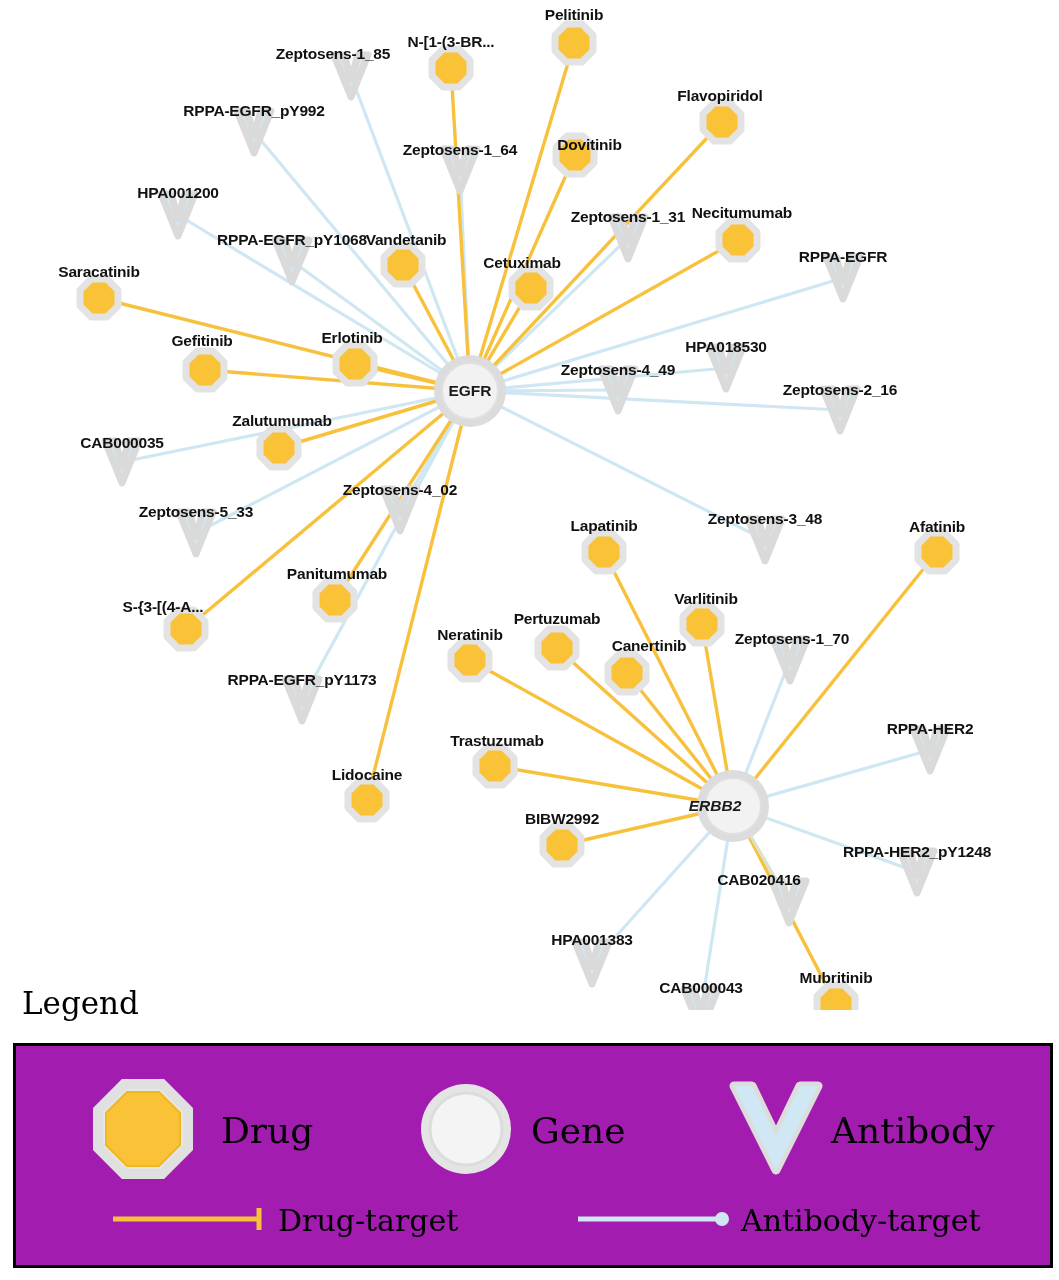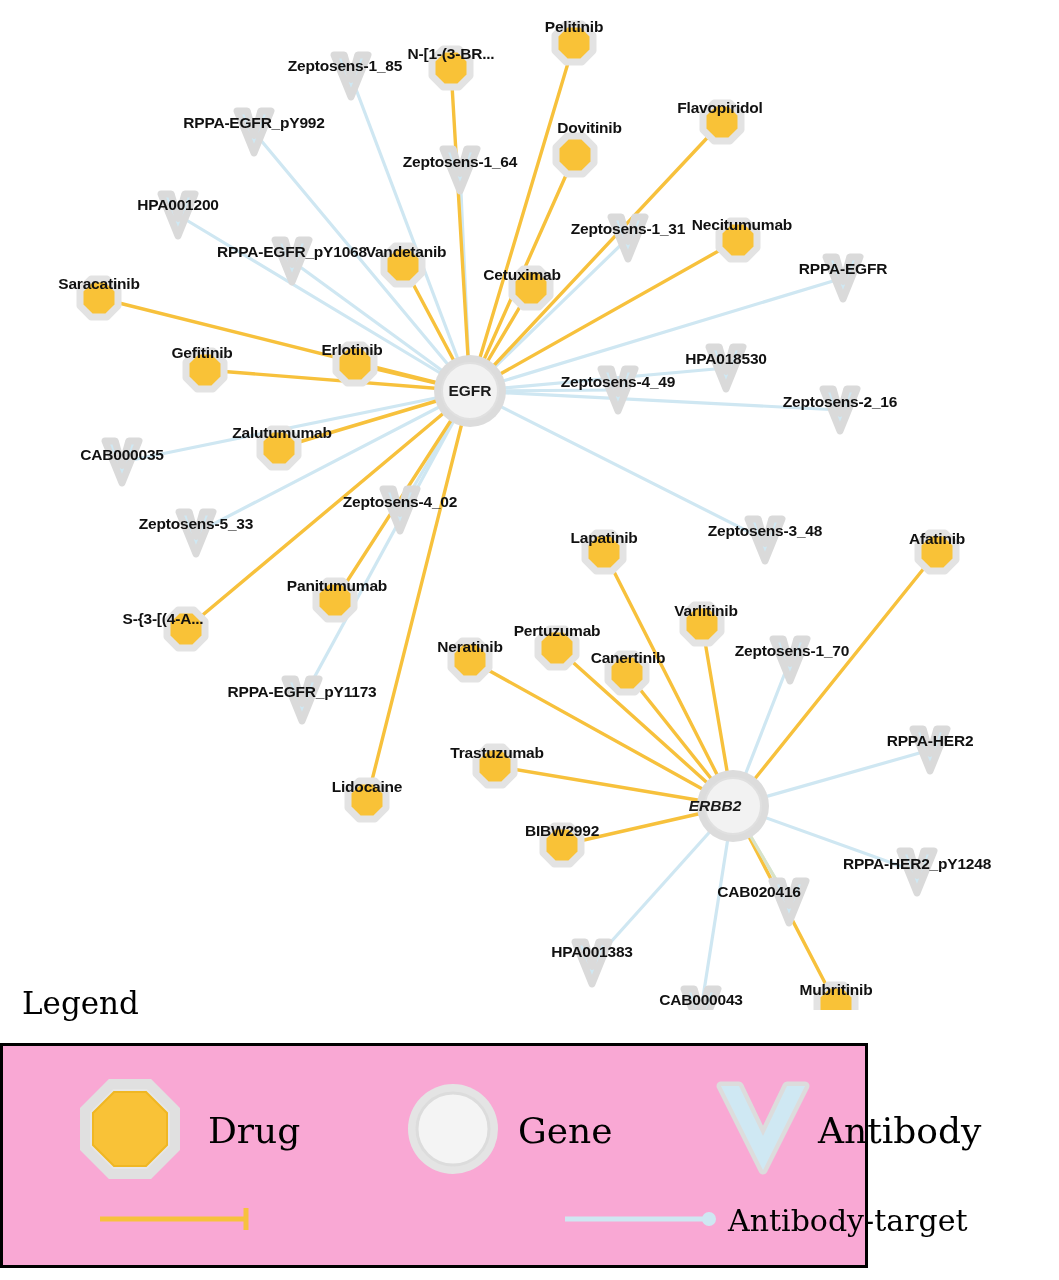--- a/index.html
+++ b/index.html
@@ -28,21 +28,20 @@
   }
   .node-label {
     position: absolute;
     font-family: "Liberation Sans", sans-serif;
     font-weight: bold;
     font-size: 15.5px;
     color: #111111;
     white-space: nowrap;
     transform: translate(-50%, -50%);
     letter-spacing: -0.2px;
-    margin-top: 12px;
   }
   .gene-label {
     position: absolute;
     font-family: "Liberation Sans", sans-serif;
     font-weight: bold;
     font-size: 15.5px;
     color: #1a1a1a;
     white-space: nowrap;
     transform: translate(-50%, -50%);
   }
@@ -58,26 +57,26 @@
   #legend-title {
     position: absolute;
     left: 22px;
     top: 0px;
     font-family: "DejaVu Serif", serif;
     font-size: 31px;
     color: #000000;
   }
   #legend-box {
     position: absolute;
-    left: 0;
+    left: 13px;
     top: 58px;
-    width: 868px;
+    width: 1040px;
     height: 225px;
     border: 3px solid #000000;
-    background: #f9a8d4;
+    background: #a21caf;
     box-sizing: border-box;
   }
   .legend-text {
     position: absolute;
     font-family: "DejaVu Serif", serif;
     font-size: 36px;
     color: #000000;
     white-space: nowrap;
     transform: translateY(-50%);
   }
@@ -276,21 +275,21 @@
         <g>
           <circle cx="470" cy="391" r="36" fill="#dcdcdc"></circle>
           <circle cx="470" cy="391" r="28" fill="#f2f2f2" stroke="#e0e0e0" stroke-width="2"></circle>
         </g>
         <g>
           <circle cx="733" cy="806" r="36" fill="#dcdcdc"></circle>
           <circle cx="733" cy="806" r="28" fill="#f2f2f2" stroke="#e0e0e0" stroke-width="2"></circle>
         </g>
       </g>
     </svg>
-    <div class="node-label" style="left: 345px; top: 54px;">Zeptosens-1_85</div>
+    <div class="node-label" style="left: 333px; top: 54px;">Zeptosens-1_85</div>
     <div class="node-label" style="left: 460px; top: 150px;">Zeptosens-1_64</div>
     <div class="node-label" style="left: 254px; top: 111px;">RPPA-EGFR_pY992</div>
     <div class="node-label" style="left: 178px; top: 193px;">HPA001200</div>
     <div class="node-label" style="left: 292px; top: 240px;">RPPA-EGFR_pY1068</div>
     <div class="node-label" style="left: 628px; top: 217px;">Zeptosens-1_31</div>
     <div class="node-label" style="left: 843px; top: 257px;">RPPA-EGFR</div>
     <div class="node-label" style="left: 726px; top: 347px;">HPA018530</div>
     <div class="node-label" style="left: 618px; top: 370px;">Zeptosens-4_49</div>
     <div class="node-label" style="left: 840px; top: 390px;">Zeptosens-2_16</div>
     <div class="node-label" style="left: 122px; top: 443px;">CAB000035</div>
@@ -300,35 +299,35 @@
     <div class="node-label" style="left: 302px; top: 680px;">RPPA-EGFR_pY1173</div>
     <div class="node-label" style="left: 792px; top: 639px;">Zeptosens-1_70</div>
     <div class="node-label" style="left: 930px; top: 729px;">RPPA-HER2</div>
     <div class="node-label" style="left: 917px; top: 852px;">RPPA-HER2_pY1248</div>
     <div class="node-label" style="left: 759px; top: 880px;">CAB020416</div>
     <div class="node-label" style="left: 592px; top: 940px;">HPA001383</div>
     <div class="node-label" style="left: 701px; top: 988px;">CAB000043</div>
     <div class="node-label" style="left: 574px; top: 15px;">Pelitinib</div>
     <div class="node-label" style="left: 451px; top: 42px;">N-[1-(3-BR...</div>
     <div class="node-label" style="left: 720px; top: 96px;">Flavopiridol</div>
-    <div class="node-label" style="left: 575px; top: 116px; padding-left: 29px;">Dovitinib</div>
+    <div class="node-label" style="left: 575px; top: 145px; padding-left: 29px;">Dovitinib</div>
     <div class="node-label" style="left: 742px; top: 213px;">Necitumumab</div>
     <div class="node-label" style="left: 406px; top: 240px;">Vandetanib</div>
     <div class="node-label" style="left: 522px; top: 263px;">Cetuximab</div>
     <div class="node-label" style="left: 99px; top: 272px;">Saracatinib</div>
     <div class="node-label" style="left: 202px; top: 341px;">Gefitinib</div>
     <div class="node-label" style="left: 352px; top: 338px;">Erlotinib</div>
     <div class="node-label" style="left: 282px; top: 421px;">Zalutumumab</div>
     <div class="node-label" style="left: 604px; top: 526px;">Lapatinib</div>
     <div class="node-label" style="left: 937px; top: 527px;">Afatinib</div>
     <div class="node-label" style="left: 706px; top: 599px;">Varlitinib</div>
     <div class="node-label" style="left: 337px; top: 574px;">Panitumumab</div>
     <div class="node-label" style="left: 163px; top: 607px;">S-{3-[(4-A...</div>
     <div class="node-label" style="left: 557px; top: 619px;">Pertuzumab</div>
-    <div class="node-label" style="left: 628px; top: 646px;">Canertinib</div>
+    <div class="node-label" style="left: 649px; top: 646px;">Canertinib</div>
     <div class="node-label" style="left: 470px; top: 635px;">Neratinib</div>
     <div class="node-label" style="left: 497px; top: 741px;">Trastuzumab</div>
     <div class="node-label" style="left: 367px; top: 775px;">Lidocaine</div>
     <div class="node-label" style="left: 562px; top: 819px;">BIBW2992</div>
     <div class="node-label" style="left: 836px; top: 978px;">Mubritinib</div>
     <div class="gene-label" style="left: 470px; top: 391px;">EGFR</div>
     <div class="gene-label" style="left: 715px; top: 806px; font-style: italic;">ERBB2</div>
   </div>
 
 <div id="legend-wrap">
@@ -358,20 +357,21 @@
       </svg>
     </div>
     <div class="legend-text" style="left:815px; top:84px;">Antibody</div>
 
     <div class="legend-icon" style="left:95px; top:158px;">
       <svg width="160" height="30" viewBox="0 0 160 30">
         <line x1="2" y1="15" x2="148" y2="15" stroke="#f7c13c" stroke-width="5"></line>
         <line x1="148" y1="4" x2="148" y2="26" stroke="#f7c13c" stroke-width="5"></line>
       </svg>
     </div>
+    <div class="legend-text small" style="left:262px; top:174px;">Drug-target</div>
 
     <div class="legend-icon" style="left:560px; top:158px;">
       <svg width="160" height="30" viewBox="0 0 160 30">
         <line x1="2" y1="15" x2="142" y2="15" stroke="#cfe7f2" stroke-width="5"></line>
         <circle cx="146" cy="15" r="7" fill="#cfe7f2"></circle>
       </svg>
     </div>
     <div class="legend-text small" style="left:725px; top:174px;">Antibody-target</div>
   </div>
 </div>

